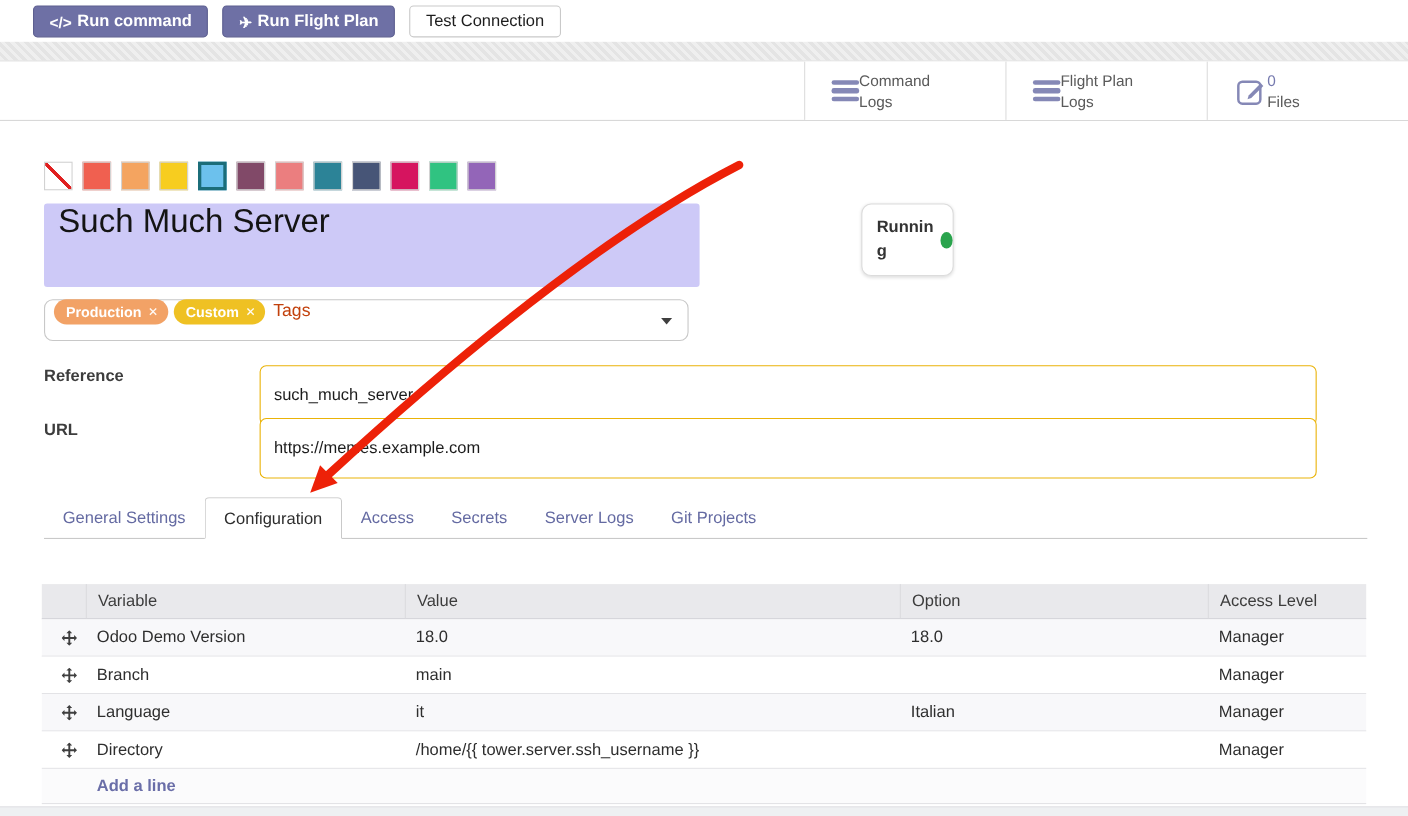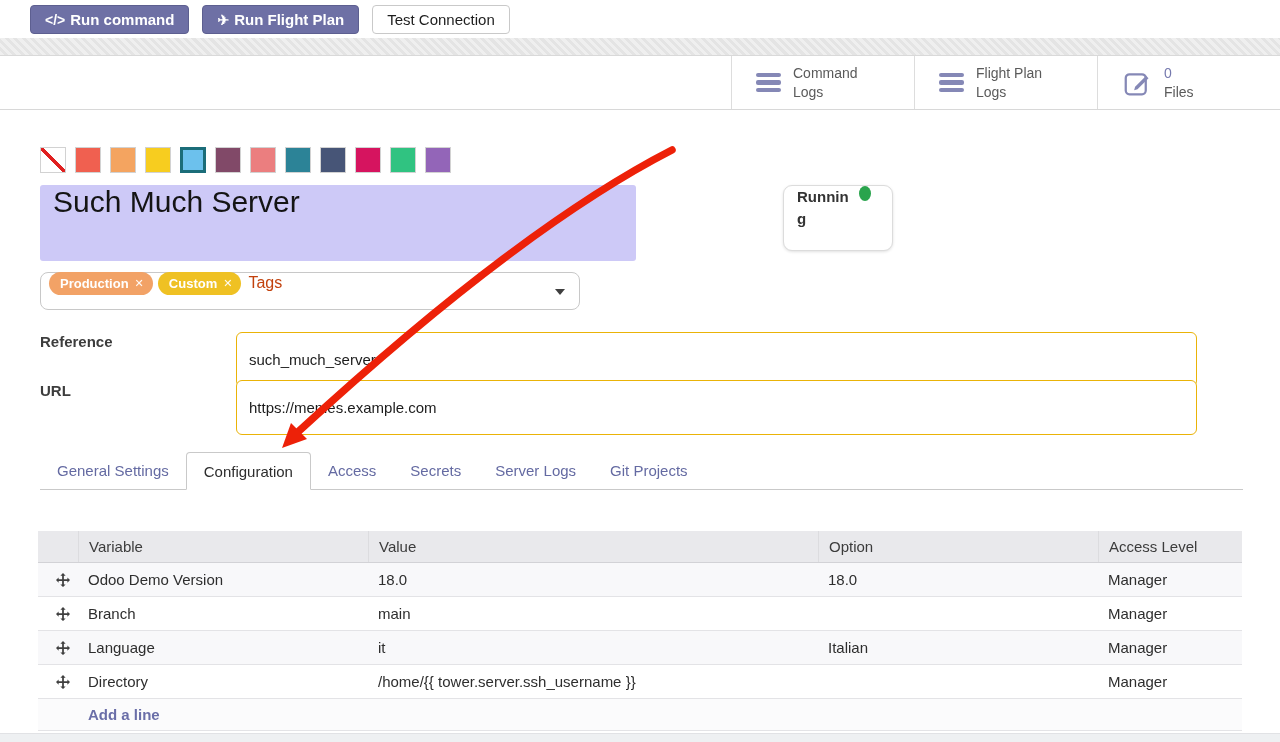--- a/index.html
+++ b/index.html
@@ -18,47 +18,47 @@
 
   
   .texture-strip { position: absolute; top: 38px; left: 0; right: 0; height: 18px;
     background: repeating-linear-gradient(45deg, #efefef 0 3px, #e4e4e4 3px 6px);
     border-bottom: 1px solid #d9d9d9; }
 
   
   .header-band { position: absolute; top: 56px; left: 0; right: 0; height: 54px; background: #fff;
     border-bottom: 1px solid #d8d8d8; }
   .stat-group { position: absolute; right: 0; top: 0; height: 100%; display: flex; }
-  .stat-btn { width: 183px; height: 100%; display: flex; align-items: center; gap: 12px;
+  .stat-btn { width: 183px; height: 100%; display: flex; align-items: center; gap: 0;
     border-left: 1px solid #ddd; padding-left: 24px; background: #fff; cursor: pointer; }
   .stat-text { font-size: 14px; color: #5a5a5a; line-height: 1.3; }
   .stat-text span { display: block; }
   .stat-count { color: #7579ae; }
   .hamburger { display: inline-flex; flex-direction: column; gap: 3px; }
   .hamburger i { display: block; width: 25px; height: 4.5px; border-radius: 2px; background: #8588b6; }
 
   
   .palette { position: absolute; top: 147px; left: 40px; display: flex; gap: 9px; }
   .swatch { width: 26px; height: 26px; border: 1px solid #d2d2d2; cursor: pointer; background: #fff; position: relative; }
   .swatch.selected { border: 3px solid #1b6d79; }
   .swatch.none { background: linear-gradient(to top right, #fff 45%, #e02020 45%, #e02020 55%, #fff 55%); }
 
   
   .title-box { position: absolute; top: 185px; left: 40px; width: 596px; height: 76px;
     background: #cdc9f7; border-radius: 3px; display: flex; align-items: flex-start; cursor: text; }
   .title-box .title { font-size: 30px; color: #141414; padding-left: 13px; letter-spacing: 0; }
-  .status-card { position: absolute; top: 185px; left: 783px; width: 110px; height: 66px;
+  .status-card { position: absolute; top: 185px; left: 783px; width: 84px; height: 66px;
     background: #fff; border: 1px solid #dcdcdc; border-radius: 9px;
-    box-shadow: 0 1px 3px rgba(0,0,0,.12); display: flex; cursor: pointer; }
+    box-shadow: 0 1px 3px rgba(0,0,0,.12); display: flex; align-items: center; cursor: pointer; }
   .status-label { font-size: 15px; font-weight: bold; color: #333; width: 56px; margin-left: 13px;
     word-break: break-all; line-height: 1.45; }
   .status-dot { width: 12px; height: 15px; border-radius: 50%; margin-left: 6px; }
 
   
-  .tags-box { position: absolute; top: 272px; left: 40px; width: 540px; height: 38px;
+  .tags-box { position: absolute; top: 272px; left: 40px; width: 586px; height: 38px;
     border: 1px solid #c8c8c8; border-radius: 8px; display: flex; align-items: center;
     padding: 0 12px 16px 8px; background: #fff; cursor: text; }
   .pill { display: inline-flex; align-items: center; gap: 6px; height: 23px; border-radius: 12px;
     padding: 0 9px 0 11px; color: #fff; font-size: 13px; font-weight: bold; margin-right: 5px; }
   .pill .x { font-size: 11px; cursor: pointer; opacity: .95; }
   .tags-ph { color: #c2410c; font-size: 16px; margin-left: 2px; }
   .tags-caret { position: absolute; right: 14px; top: 16px; width: 0; height: 0; cursor: pointer;
     border-left: 5px solid transparent; border-right: 5px solid transparent; border-top: 6px solid #3f3f3f; }
 
   

